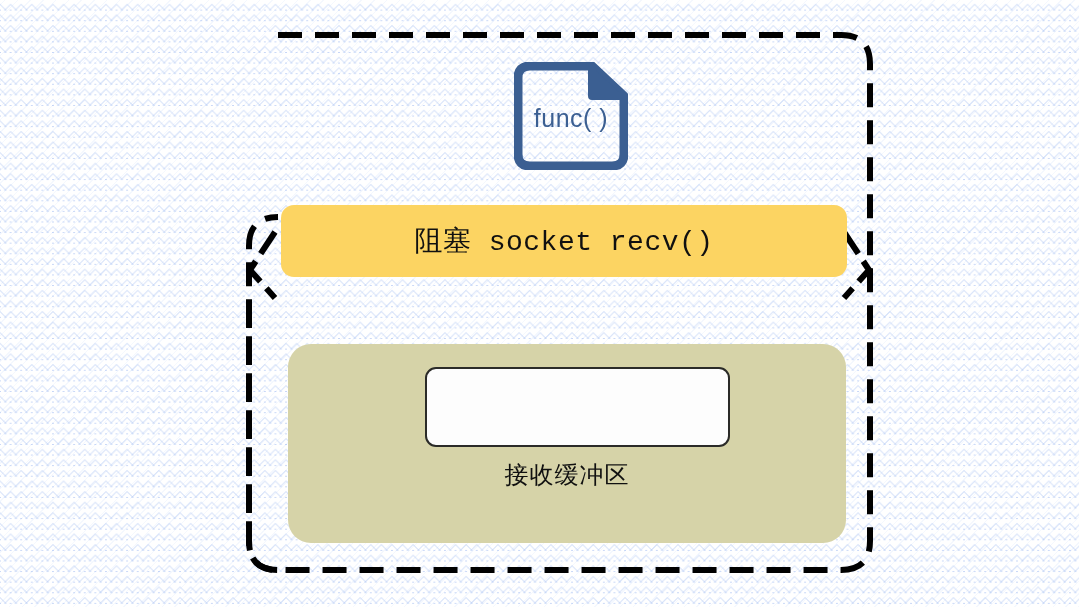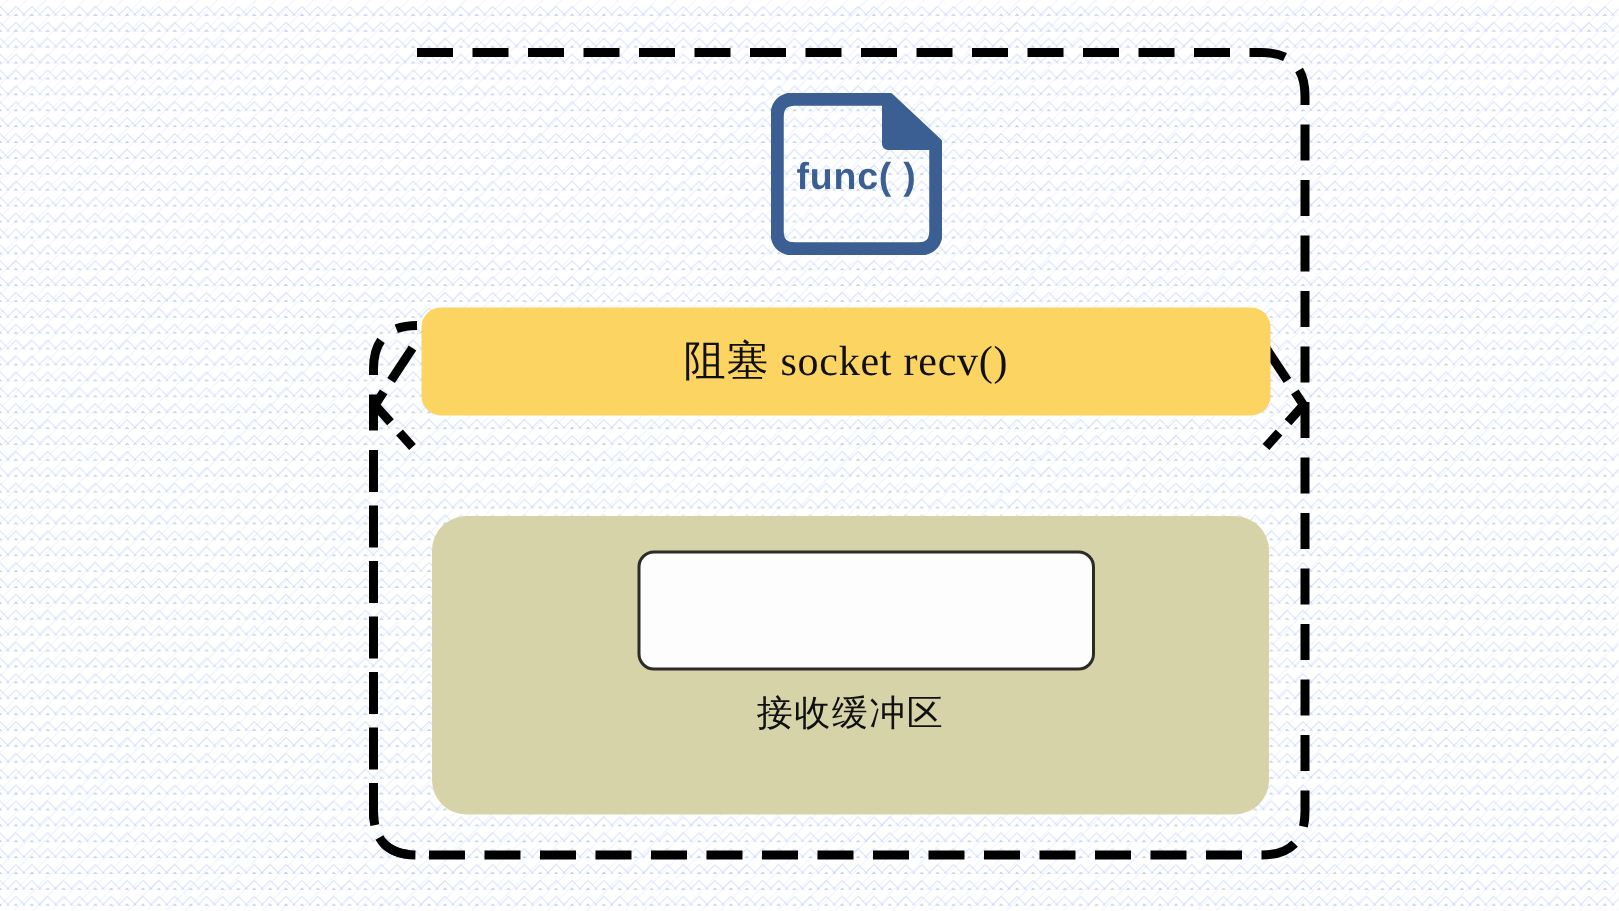--- a/index.html
+++ b/index.html
@@ -58,21 +58,21 @@
   #func-icon .func-label {
     position: absolute;
     left: 0;
     top: 0;
     width: 114px;
     height: 108px;
     display: flex;
     align-items: center;
     justify-content: center;
     font-size: 25px;
-    font-weight: bold;
+    font-weight: normal;
     color: #3b5f92;
     letter-spacing: 0.5px;
     padding-top: 4px;
     box-sizing: border-box;
   }
 
   
   #blocking-bar {
     position: absolute;
     left: 281px;
@@ -81,21 +81,21 @@
     height: 72px;
     background-color: #fcd462;
     border-radius: 13px;
     display: flex;
     align-items: center;
     justify-content: center;
   }
   #blocking-bar .bar-text {
     font-size: 28px;
     color: #101010;
-    font-family: Liberation Serif, serif;
+    font-family: Liberation Mono, monospace;
     letter-spacing: 0.5px;
   }
 
   
   #recv-buffer-box {
     position: absolute;
     left: 288px;
     top: 344px;
     width: 558px;
     height: 199px;

